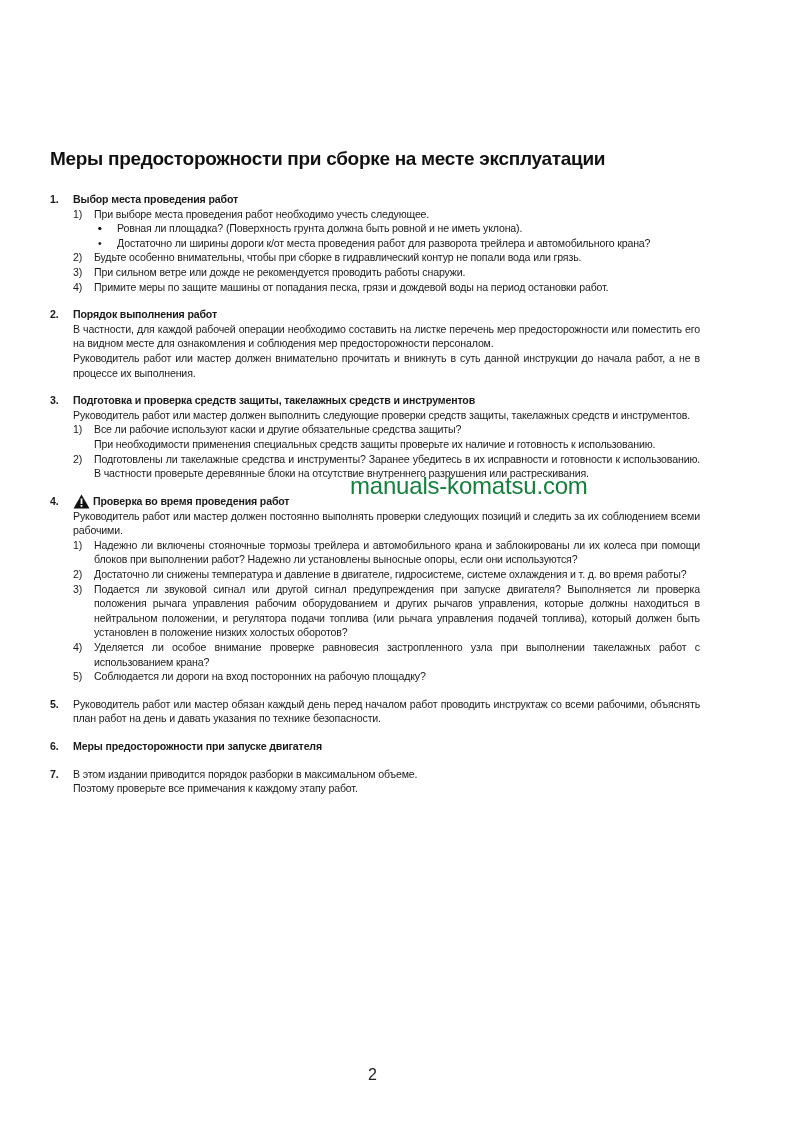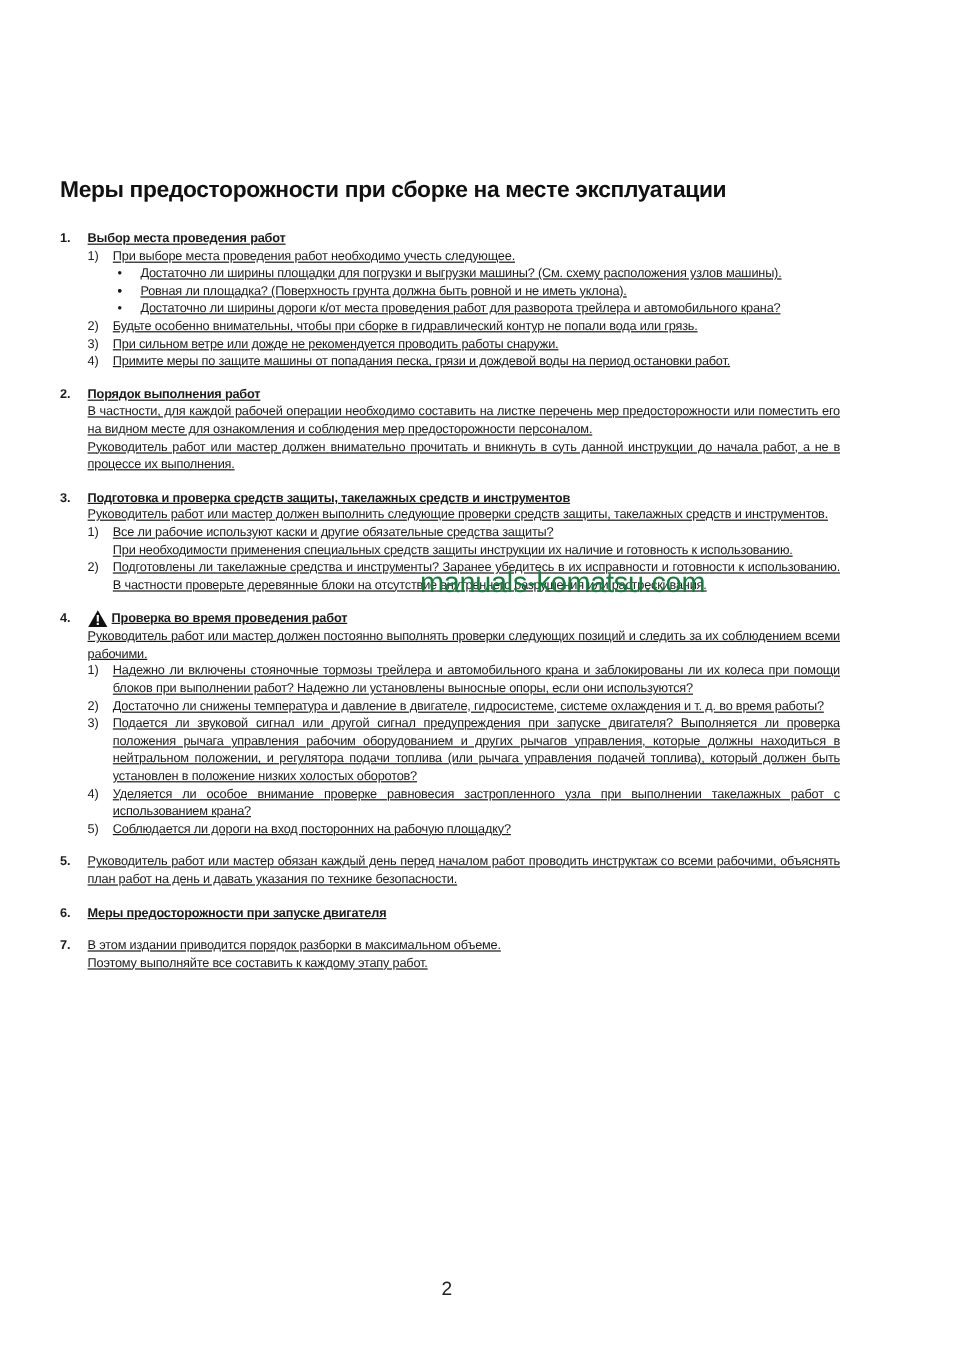--- a/index.html
+++ b/index.html
@@ -2,21 +2,21 @@
 <html><head>
 <meta charset="utf-8">
 <style>
   html, body { margin: 0; padding: 0; background: #ffffff; }
   body { width: 794px; height: 1123px; position: relative; overflow: hidden;
          font-family: "Liberation Sans", sans-serif; color: #1a1a1a; }
   .page { position: absolute; left: 50px; top: 108px; width: 650px; margin-top: 40px; }
   .title { font-size: 19px; font-weight: bold; letter-spacing: -0.3px; margin: 0 0 22px 0; color: #111; }
   .section { position: relative; margin-bottom: 13px; font-size: 10.6px; line-height: 14.6px; letter-spacing: -0.15px; }
   .sec-num { position: absolute; left: 0; top: 0; font-weight: bold; width: 22px; }
-  .sec-body { margin-left: 23px; text-decoration: underline; }
+  .sec-body { margin-left: 23px; }
   .sec-head { font-weight: bold; display: flex; align-items: center; }
   .para { text-align: justify; }
   .sub { position: relative; padding-left: 21px; text-align: justify; }
   .sub-num { position: absolute; left: 0; top: 0; }
   .bullets { margin: 0; padding: 0; list-style: none; }
   .bullet { position: relative; padding-left: 23px; text-align: justify; }
   .bullet-dot { position: absolute; left: 4px; top: 0; }
   .warn-icon { display: inline-block; width: 17px; height: 15px; margin-right: 3px; }
   .watermark { position: absolute; left: 350px; top: 440px; font-size: 24px; color: #15803d;
                letter-spacing: -0.2px; font-family: Liberation Sans, sans-serif; margin-top: 32px; }
@@ -29,21 +29,21 @@
   <h1 class="title">Меры предосторожности при сборке на месте эксплуатации</h1>
 
   <div class="section">
     <span class="sec-num">1.</span>
     <div class="sec-body">
       <div class="sec-head">Выбор места проведения работ</div>
       <div class="sub">
         <span class="sub-num">1)</span>
         <div>При выборе места проведения работ необходимо учесть следующее.</div>
         <ul class="bullets">
-          <li class="bullet"><span class="bullet-dot">•</span><span>Достаточно ли ширины площадки для погрузки и выгрузки машины? (См. схему расположения узлов машины).</span></li>
+          <li class="bullet"><span class="bullet-dot">•</span></li>
           <li class="bullet"><span class="bullet-dot">•</span></li>
           <li class="bullet"><span class="bullet-dot">•</span><span>Ровная ли площадка? (Поверхность грунта должна быть ровной и не иметь уклона).</span></li>
           <li class="bullet"><span class="bullet-dot">•</span><span>Достаточно ли ширины дороги к/от места проведения работ для разворота трейлера и автомобильного крана?</span></li>
         </ul>
       </div>
       <div class="sub"><span class="sub-num">2)</span><span>Будьте особенно внимательны, чтобы при сборке в гидравлический контур не попали вода или грязь.</span></div>
       <div class="sub"><span class="sub-num">3)</span><span>При сильном ветре или дожде не рекомендуется проводить работы снаружи.</span></div>
       <div class="sub"><span class="sub-num">4)</span><span>Примите меры по защите машины от попадания песка, грязи и дождевой воды на период остановки работ.</span></div>
     </div>
   </div>
@@ -58,21 +58,21 @@
   </div>
 
   <div class="section">
     <span class="sec-num">3.</span>
     <div class="sec-body">
       <div class="sec-head">Подготовка и проверка средств защиты, такелажных средств и инструментов</div>
       <div class="para">Руководитель работ или мастер должен выполнить следующие проверки средств защиты, такелажных средств и инструментов.</div>
       <div class="sub">
         <span class="sub-num">1)</span>
         <div>Все ли рабочие используют каски и другие обязательные средства защиты?</div>
-        <div>При необходимости применения специальных средств защиты инструкции их наличие и готовность к использованию.</div>
+        <div>При необходимости применения специальных средств защиты проверьте их наличие и готовность к использованию.</div>
       </div>
       <div class="sub"><span class="sub-num">2)</span><span>Подготовлены ли такелажные средства и инструменты? Заранее убедитесь в их исправности и готовности к использованию. В частности проверьте деревянные блоки на отсутствие внутреннего разрушения или растрескивания.</span></div>
     </div>
   </div>
 
   <div class="section">
     <span class="sec-num">4.</span>
     <div class="sec-body">
       <div class="sec-head">
         <span class="warn-icon">
@@ -104,19 +104,19 @@
     <span class="sec-num">6.</span>
     <div class="sec-body">
       <div class="sec-head">Меры предосторожности при запуске двигателя</div>
     </div>
   </div>
 
   <div class="section">
     <span class="sec-num">7.</span>
     <div class="sec-body">
       <div class="para">В этом издании приводится порядок разборки в максимальном объеме.</div>
-      <div class="para">Поэтому выполняйте все составить к каждому этапу работ.</div>
+      <div class="para">Поэтому проверьте все примечания к каждому этапу работ.</div>
     </div>
   </div>
 </div>
 
 <div class="watermark">manuals-komatsu.com</div>
 <div class="page-number">2</div>
 
 </body></html>

